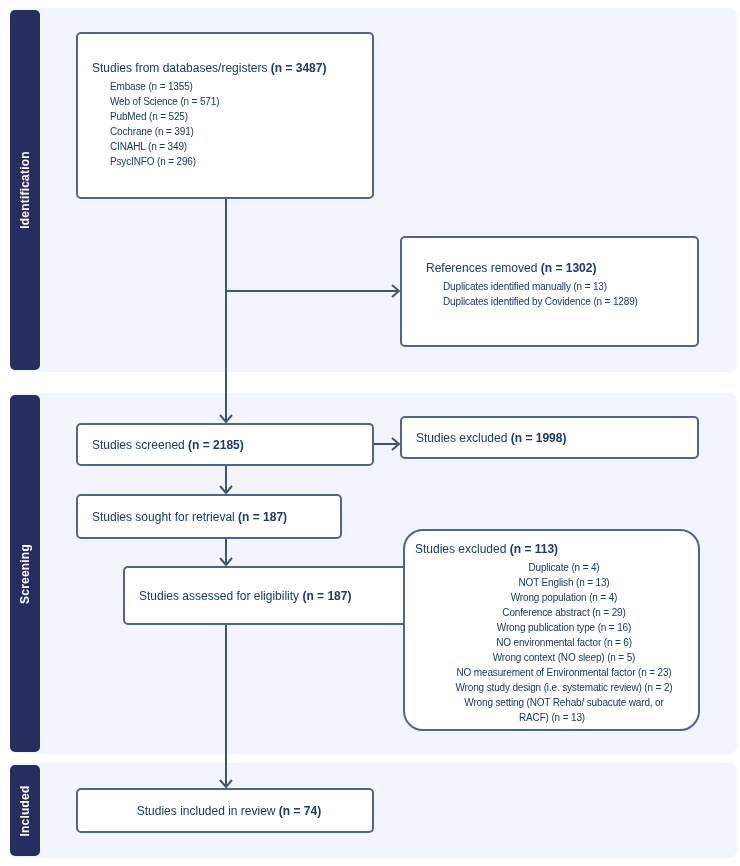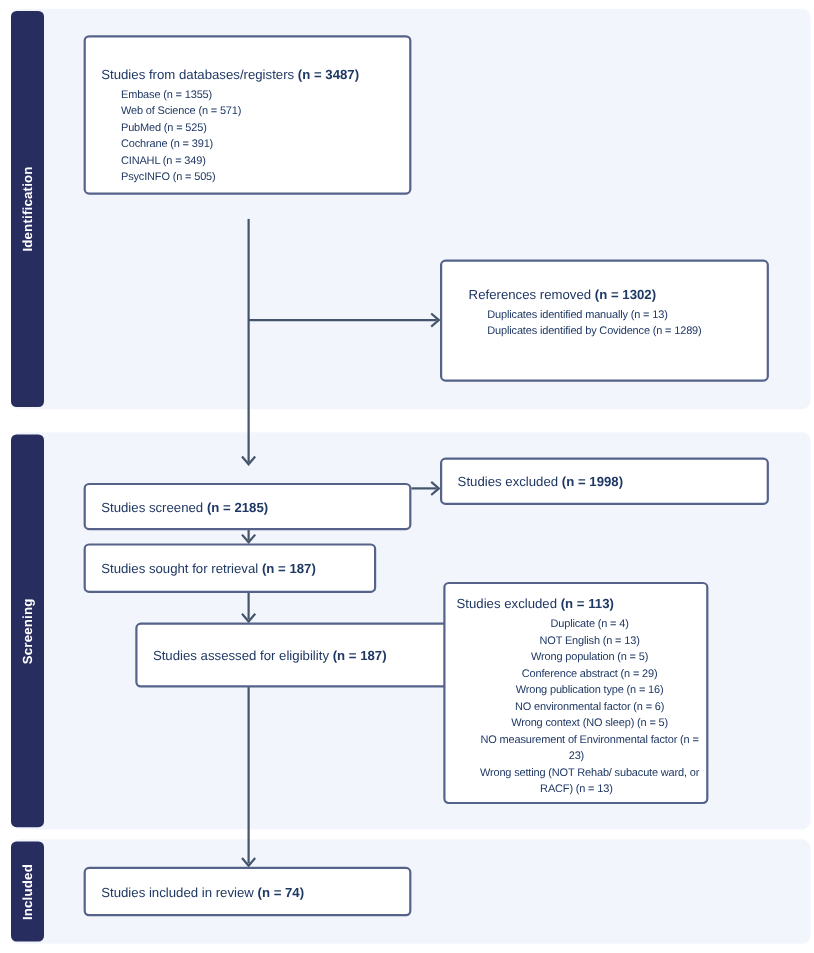--- a/index.html
+++ b/index.html
@@ -28,32 +28,32 @@
     position:absolute;box-sizing:border-box;background:#ffffff;
     border:2px solid #55628a;border-radius:5px;font-size:12px;
   }
   .box .title{line-height:16px;margin-bottom:3px;}
   .box .n{font-weight:bold;}
   .sub-item{
     font-size:10px;line-height:15px;letter-spacing:-0.15px;
     text-indent:18px;
   }
 
-  #box-databases{left:76px;top:32px;width:298px;height:145px;padding:26px 6px 0 14px;}
+  #box-databases{left:76px;top:32px;width:298px;height:167px;padding:26px 6px 0 14px;}
   #box-references{left:400px;top:236px;width:299px;height:111px;padding:22px 6px 0 24px;}
   #box-references .sub-item{text-indent:17px;}
 
   .box.single{display:flex;align-items:center;padding:0 6px 0 14px;}
-  #box-screened{left:76px;top:439px;width:298px;height:43px;}
+  #box-screened{left:76px;top:423px;width:298px;height:43px;}
   #box-excluded-screened{left:400px;top:416px;width:299px;height:43px;}
   #box-sought{left:76px;top:494px;width:266px;height:45px;}
   #box-assessed{left:76px;top:566px;width:298px;height:59px;margin-left:47px;}
-  #box-included{left:76px;top:788px;width:298px;height:45px;}
+  #box-included{left:76px;top:788px;width:298px;height:45px;justify-content:center;}
 
-  #box-excluded-eligibility{left:403px;top:529px;width:241px;height:202px;padding:10px 4px 0 10px;}
+  #box-excluded-eligibility{left:403px;top:529px;width:297px;height:202px;padding:10px 4px 0 10px;border-radius:20px;}
   #box-excluded-eligibility .items{margin-left:-5px;text-align:center;}
   #box-excluded-eligibility .sub-item{text-indent:24px;}
 
   #arrows{position:absolute;left:0;top:0;pointer-events:none;}
   #arrows path{stroke:#44546a;stroke-width:2;fill:none;}
 </style>
 </head>
 <body>
 
 <div id="canvas">
@@ -93,21 +93,21 @@
     <div class="title">
       <span>Studies from databases/registers</span>
       <span class="n">(n = 3487)</span>
     </div>
     <div class="items">
         <div class="sub-item">Embase (n = 1355)</div>
         <div class="sub-item">Web of Science (n = 571)</div>
         <div class="sub-item">PubMed (n = 525)</div>
         <div class="sub-item">Cochrane (n = 391)</div>
         <div class="sub-item">CINAHL (n = 349)</div>
-        <div class="sub-item">PsycINFO (n = 505)</div>
+        <div class="sub-item">PsycINFO (n = 296)</div>
       </div>
   </div>
 
   <div class="box" id="box-references">
     <div class="title">
       <span>References removed</span>
       <span class="n">(n = 1302)</span>
     </div>
     <div class="items">
         <div class="sub-item">Duplicates identified manually (n = 13)</div>
@@ -144,26 +144,27 @@
   </div>
 
   <div class="box" id="box-excluded-eligibility">
     <div class="title">
       <span>Studies excluded</span>
       <span class="n">(n = 113)</span>
     </div>
     <div class="items">
         <div class="sub-item">Duplicate (n = 4)</div>
         <div class="sub-item">NOT English (n = 13)</div>
-        <div class="sub-item">Wrong population (n = 5)</div>
+        <div class="sub-item">Wrong population (n = 4)</div>
         <div class="sub-item">Conference abstract (n = 29)</div>
         <div class="sub-item">Wrong publication type (n = 16)</div>
         <div class="sub-item">NO environmental factor (n = 6)</div>
         <div class="sub-item">Wrong context (NO sleep) (n = 5)</div>
         <div class="sub-item">NO measurement of Environmental factor (n = 23)</div>
+        <div class="sub-item">Wrong study design (i.e. systematic review) (n = 2)</div>
         <div class="sub-item">Wrong setting (NOT Rehab/ subacute ward, or RACF)&nbsp;(n&nbsp;=&nbsp;13)</div>
       </div>
   </div>
 
   <div class="box single" id="box-included">
     <div class="title" style="margin-bottom:0">
       <span>Studies included in review</span>
       <span class="n">(n = 74)</span>
     </div>
   </div>

